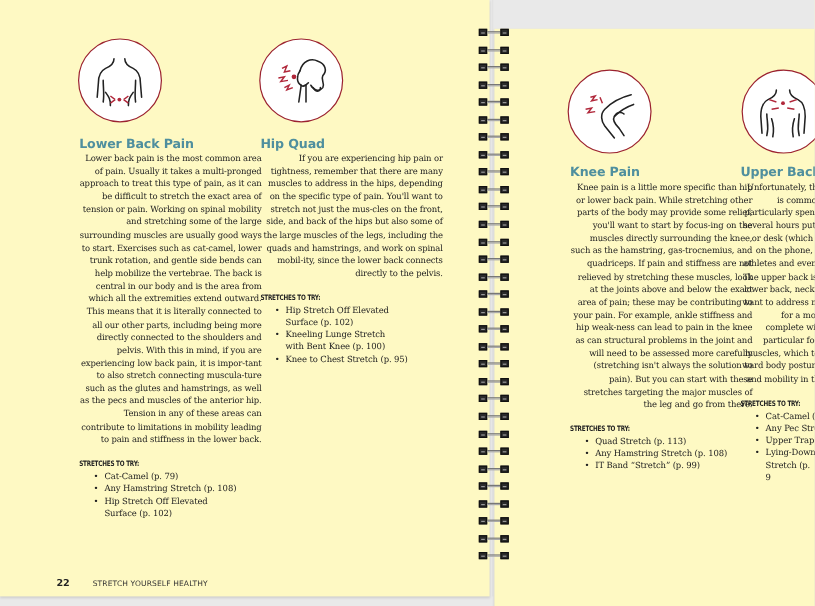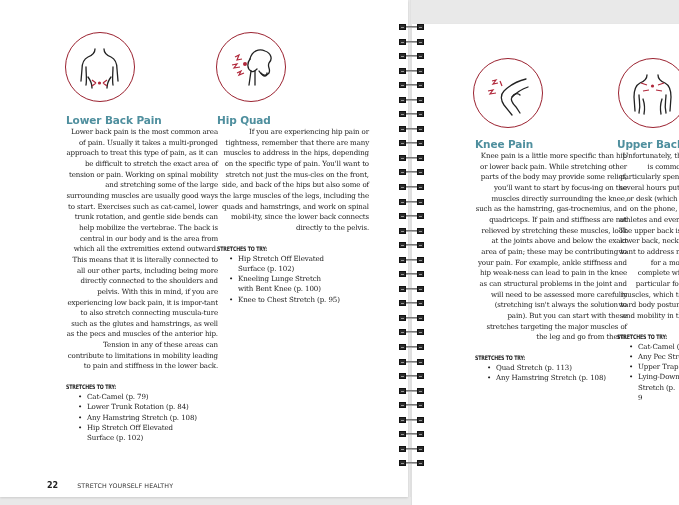--- a/index.html
+++ b/index.html
@@ -2,21 +2,21 @@
 <html><head>
 <meta charset="utf-8">
 <style>
   html, body { margin:0; padding:0; }
   body {
     width:679px; height:505px; position:relative; overflow:hidden;
     background:#e9e9e9;
     font-family:"DejaVu Serif", serif;
   }
   .page {
-    position:absolute; top:0; background:#ffffff;
+    position:absolute; top:0; background:#fef9c3;
   }
   .page-left { left:0; width:408px; height:497px; box-shadow: 0 1px 2px rgba(0,0,0,0.12); }
   .page-right { left:412px; width:267px; height:497px; box-shadow: 0 1px 2px rgba(0,0,0,0.12); margin-top: 24px; }
   .gutter-line { position:absolute; top:0; width:1px; height:497px; background:#e2e2e2; }
 
   .icon-circle {
     position:absolute; width:70px; height:70px; border:1.5px solid #9b2230;
     border-radius:50%; box-sizing:border-box; background:#fff;
   }
   .icon-circle svg { position:absolute; left:0; top:0; width:67px; height:67px; }
@@ -95,21 +95,20 @@
       <circle cx="28" cy="31" r="2" fill="#b0273a"></circle>
     </svg>
   </div>
 
   <div class="section" style="left:66px; top:114px; width:152px;">
     <h2>Lower Back Pain</h2>
     <p>Lower back pain is the most common area of pain. Usually it takes a multi-pronged approach to treat this type of pain, as it can be difficult to stretch the exact area of tension or pain. Working on spinal mobility and stretching some of the large surrounding muscles are usually good ways to start. Exercises such as cat-camel, lower trunk rotation, and gentle side bends can help mobilize the vertebrae. The back is central in our body and is the area from which all the extremities extend outward. This means that it is literally connected to all our other parts, including being more directly connected to the shoulders and pelvis. With this in mind, if you are experiencing low back pain, it is impor-tant to also stretch connecting muscula-ture such as the glutes and hamstrings, as well as the pecs and muscles of the anterior hip. Tension in any of these areas can contribute to limitations in mobility leading to pain and stiffness in the lower back.</p>
     <div class="try">STRETCHES TO TRY:</div>
     <ul>
       <li>Cat-Camel (p. 79)</li>
-      <li>Lower Trunk Rotation (p. 84)</li>
       <li>Any Hamstring Stretch (p. 108)</li>
       <li style="width:90px;">Hip Stretch Off Elevated Surface (p. 102)</li>
     </ul>
   </div>
 
   <div class="section" style="left:217px; top:114px; width:152px;">
     <h2>Hip Quad</h2>
     <p>If you are experiencing hip pain or tightness, remember that there are many muscles to address in the hips, depending on the specific type of pain. You'll want to stretch not just the mus-cles on the front, side, and back of the hips but also some of the large muscles of the legs, including the quads and hamstrings, and work on spinal mobil-ity, since the lower back connects directly to the pelvis.</p>
     <div class="try">STRETCHES TO TRY:</div>
     <ul>
@@ -161,20 +160,21 @@
     </svg>
   </div>
 
   <div class="section" style="left:63px; top:114px; width:152px;">
     <h2>Knee Pain</h2>
     <p>Knee pain is a little more specific than hip or lower back pain. While stretching other parts of the body may provide some relief, you'll want to start by focus-ing on the muscles directly surrounding the knee, such as the hamstring, gas-trocnemius, and quadriceps. If pain and stiffness are not relieved by stretching these muscles, look at the joints above and below the exact area of pain; these may be contributing to your pain. For example, ankle stiffness and hip weak-ness can lead to pain in the knee as can structural problems in the joint and will need to be assessed more carefully (stretching isn't always the solution to pain). But you can start with these stretches targeting the major muscles of the leg and go from there.</p>
     <div class="try">STRETCHES TO TRY:</div>
     <ul>
       <li>Quad Stretch (p. 113)</li>
       <li>Any Hamstring Stretch (p. 108)</li>
+      <li>IT Band “Stretch” (p. 99)</li>
     </ul>
   </div>
 
   <div class="section" style="left:205px; top:114px; width:152px; overflow:hidden;">
     <h2 style="white-space:nowrap;">Upper Back Pain</h2>
     <p style="width:70px;">Unfortunately, this is common, particularly spends several hours puter or desk (which or on the phone, as athletes and even p The upper back is c lower back, neck, a want to address mu for a more complete with particular focu muscles, which ten ward body postures and mobility in the</p>
     <div class="try">STRETCHES TO TRY:</div>
     <ul>
       <li>Cat-Camel (p</li>
       <li>Any Pec Stret</li>

